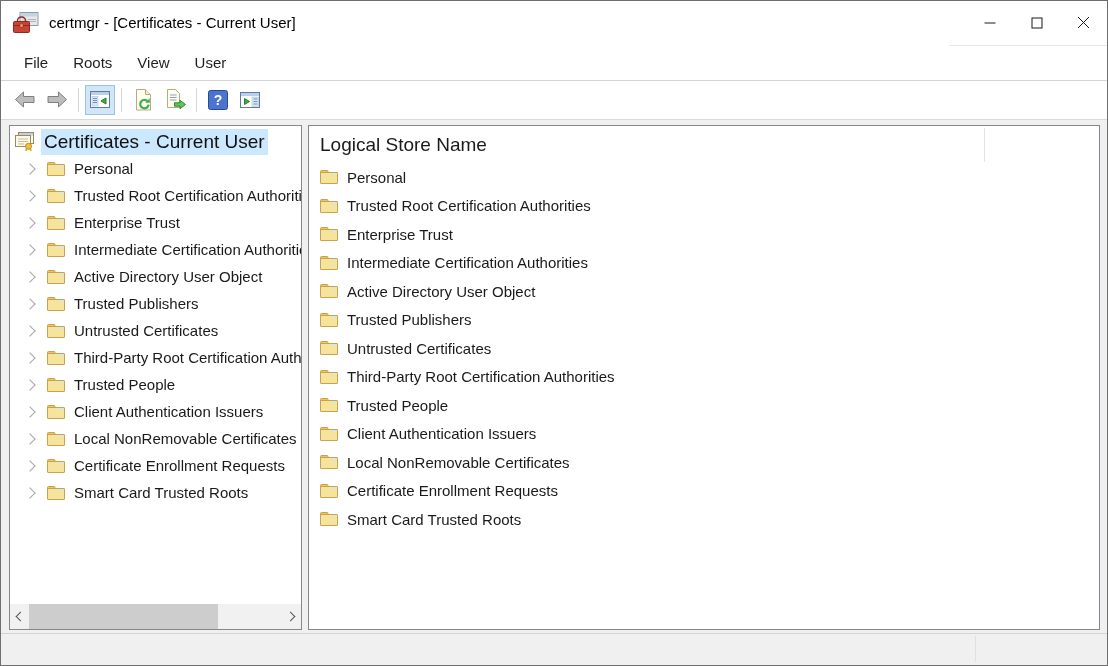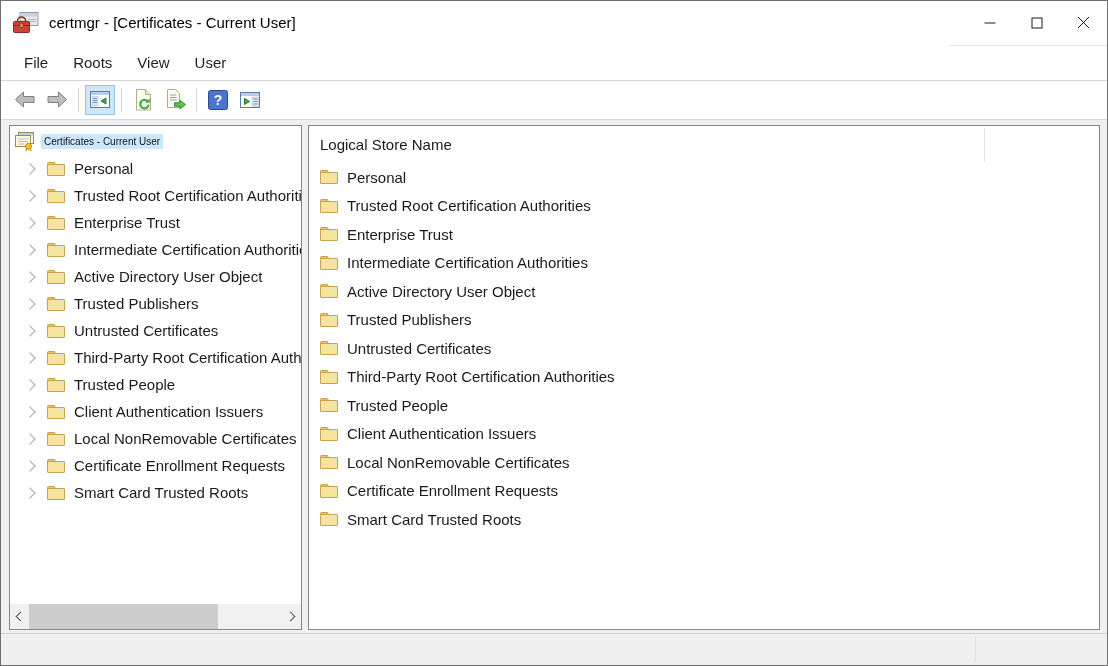--- a/index.html
+++ b/index.html
@@ -23,38 +23,38 @@
   .tb-btn.active{background:var(--toolbar_active_bg,#d2e6f7);border-color:var(--toolbar_active_border,#9bc3e4);}
   .tb-sep{width:1px;height:24px;background:#d6d6d6;margin:0 5px;}
 
   
   .content{height:513px;background:#f0f0f0;display:flex;padding:5px 7px 3px 8px;gap:6px;box-sizing:border-box;}
   .left-panel{width:293px;background:#fff;border:1px solid #828790;position:relative;overflow:hidden;box-sizing:border-box;flex:none;}
   .right-panel{flex:1;background:#fff;border:1px solid #828790;position:relative;overflow:hidden;box-sizing:border-box;}
 
   
   .tree-root{display:flex;align-items:center;height:27px;margin-top:2px;padding-left:4px;white-space:nowrap;}
-  .root-label{background:var(--selection,#cce8ff);padding:2px 3px;font-size:10px;color:#111;margin-left:5px;}
+  .root-label{background:var(--selection,#cce8ff);padding:2px 3px;font-size:19px;color:#111;margin-left:5px;}
   .tree-row{display:flex;align-items:center;height:27px;padding-left:16px;white-space:nowrap;overflow:hidden;}
   .chev{width:7px;height:7px;border-top:1.5px solid #a8a8a8;border-right:1.5px solid #a8a8a8;transform:rotate(45deg);margin-right:12px;flex:none;}
   .tree-row svg,.list-row svg{flex:none;}
   .tree-label{font-size:15px;color:#1a1a1a;margin-left:8px;}
 
   
   .hscrollbar{position:absolute;left:0;right:0;bottom:0;height:25px;background:#f1f1f1;}
   .sb-arrow{position:absolute;top:0;width:18px;height:25px;display:flex;align-items:center;justify-content:center;}
   .sb-arrow.left{left:0;} .sb-arrow.right{right:0;}
   .sb-chev{width:6px;height:6px;border-top:1.6px solid #555;border-right:1.6px solid #555;}
   .sb-chev.l{transform:rotate(-135deg);margin-left:3px;}
   .sb-chev.r{transform:rotate(45deg);margin-right:3px;}
   .sb-thumb{position:absolute;left:19px;top:0;width:189px;height:25px;background:#cdcdcd;}
 
   
   .list-header{height:37px;display:flex;align-items:center;padding-left:11px;position:relative;}
-  .list-header-label{font-size:15px;color:#1a1a1a;}
+  .list-header-label{font-size:19px;color:#1a1a1a;}
   .col-divider{position:absolute;left:675px;top:2px;height:34px;width:1px;background:#e3e3e3;}
   .list-row{display:flex;align-items:center;height:28.5px;padding-left:10px;white-space:nowrap;}
   .list-label{font-size:15px;color:#1a1a1a;margin-left:8px;}
 
   
   .statusbar{height:32px;background:var(--status_bg,#f0f0f0);border-top:1px solid #d4d4d4;position:relative;box-sizing:border-box;}
   .status-divider{position:absolute;left:974px;top:2px;bottom:3px;width:1px;background:#e0e0e0;}
 </style>
 </head>
 <body>

